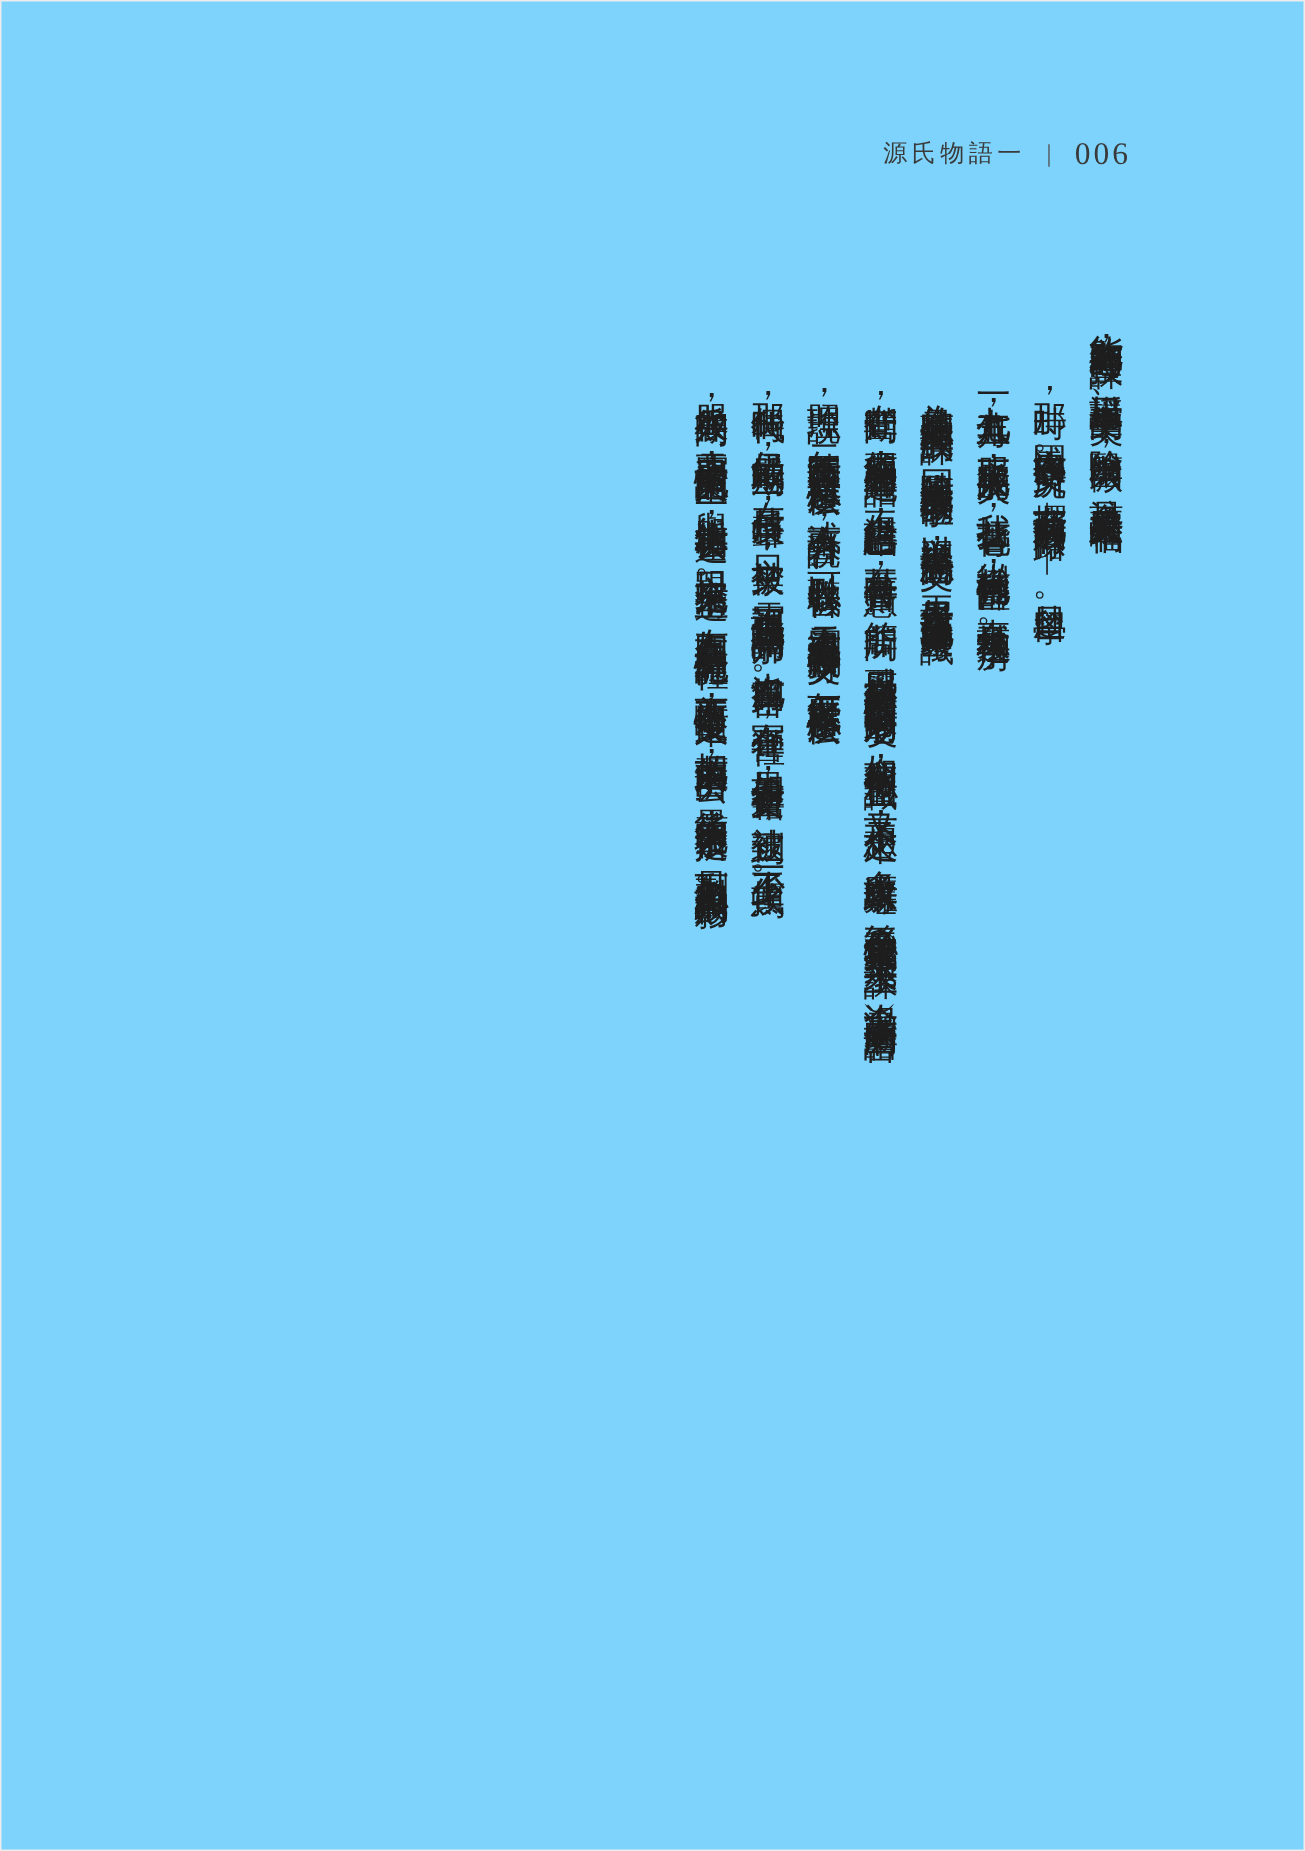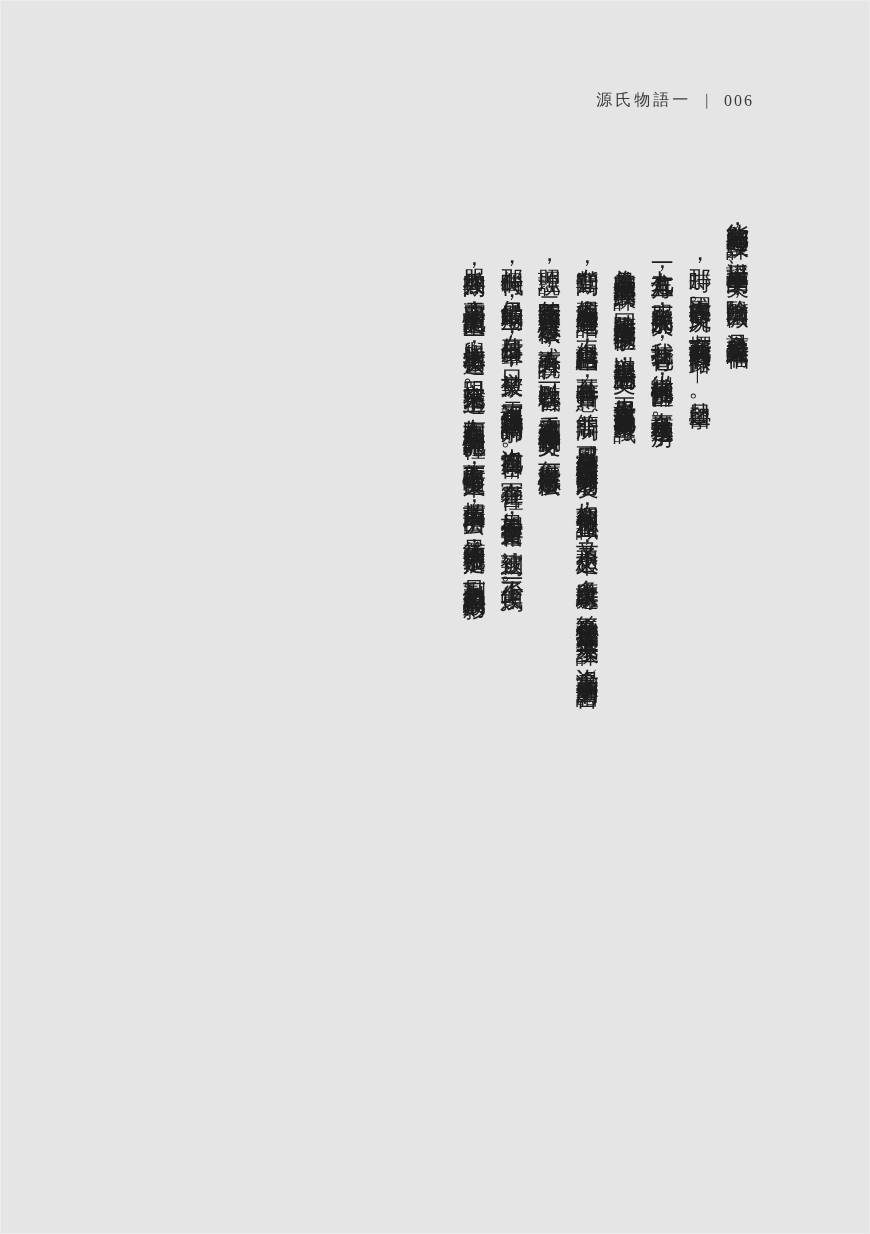--- a/index.html
+++ b/index.html
@@ -4,21 +4,21 @@
 <style>
   html, body {
     margin: 0;
     padding: 0;
     background: #ffffff;
   }
   .page {
     position: relative;
     width: 870px;
     height: 1234px;
-    background: #e5e5e5;
+    background: #7dd3fc;
     box-shadow: inset 0 0 0 1px #ececec;
     overflow: hidden;
     font-family: "Liberation Serif", "DejaVu Serif", serif;
   }
   .running-head {
     position: absolute;
     top: 90px;
     right: 116px;
     display: flex;
     align-items: center;
@@ -28,21 +28,21 @@
   .running-head .book-title {
     letter-spacing: 3px;
   }
   .running-head .separator {
     margin: 0 10px 0 8px;
     color: #555;
     font-size: 15px;
   }
   .running-head .page-number {
     letter-spacing: 2px;
-    font-size: 16px;
+    font-size: 21px;
     color: #3a3a3a;
   }
   .body-text {
     position: absolute;
     top: 205px;
     right: 114px;
     height: 938px;
     writing-mode: vertical-rl;
     text-orientation: mixed;
     font-size: 23px;

